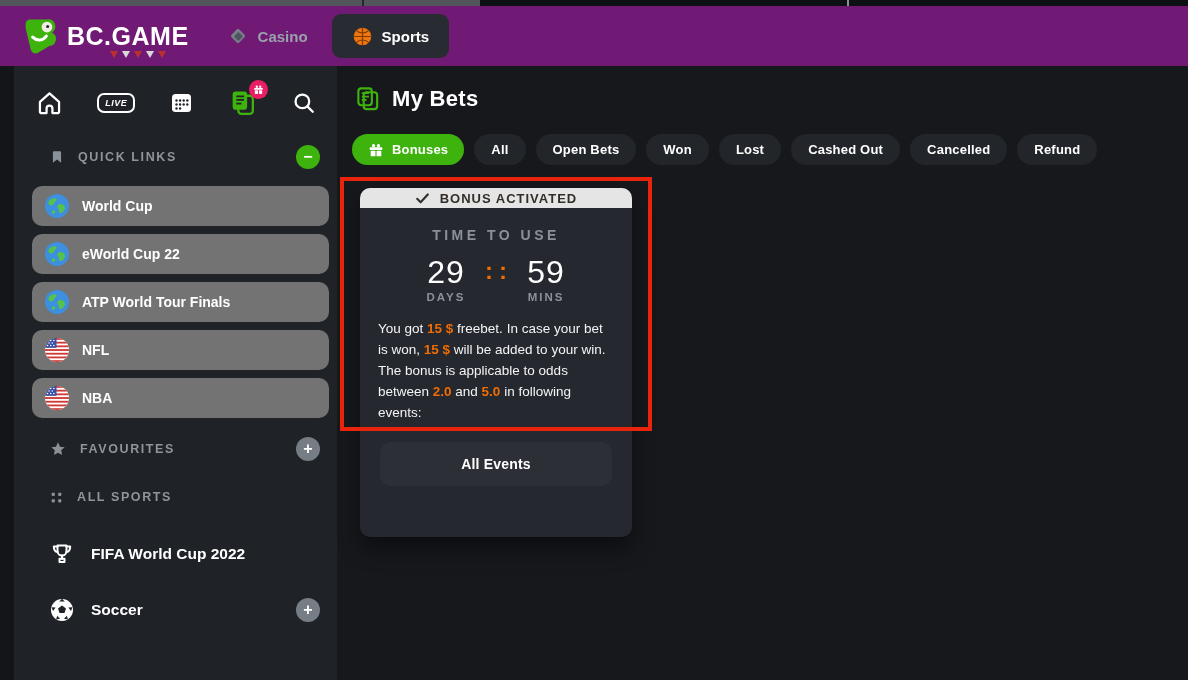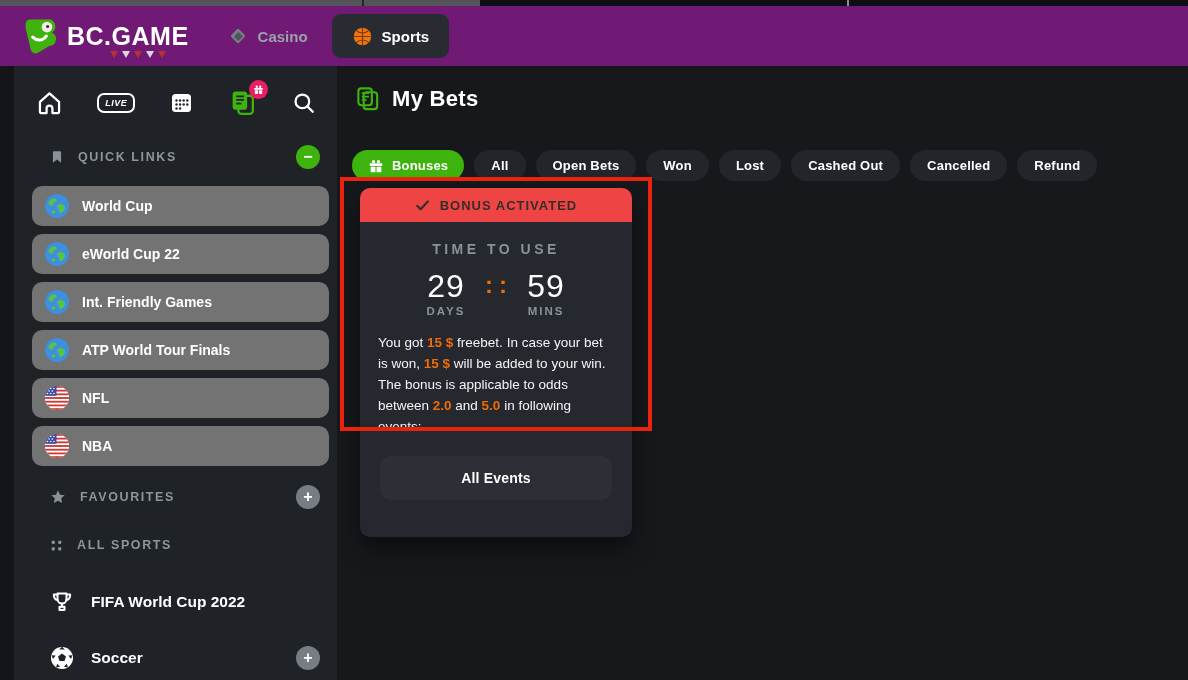--- a/index.html
+++ b/index.html
@@ -86,36 +86,36 @@
   .sport-row .s-icon { margin-right:17px; display:flex; }
   .sport-row .s-label { font-size:15.5px; font-weight:bold; color:#fff; }
   .sport-row .spacer { flex:1; }
   .row-fifa { margin-top:30px; }
   .row-soccer { margin-top:28px; }
 
   
   .title-row { display:flex; align-items:center; gap:11px; margin:18px 0 0 18px; height:30px; }
   .title-row h1 { font-size:22px; font-weight:bold; letter-spacing:.3px; color:#fff; }
 
-  .chips { display:flex; gap:10px; margin:36px 0 0 15px; }
+  .chips { display:flex; gap:10px; margin:20px 0 0 15px; }
   .chip {
     height:31px; border:none; border-radius:16px; background:#22252a; color:#fff;
     font-family:inherit; font-size:13px; font-weight:bold; padding:0 17px; cursor:pointer;
     display:flex; align-items:center; gap:8px; letter-spacing:.2px;
   }
   .chip.active { background:#3eb30d; padding:0 16px; }
 
   
   .bonus-card {
     position:absolute; left:23px; top:122px; width:272px; height:349px;
     background:#25282e; border-radius:10px;
     box-shadow:0 12px 22px rgba(0,0,0,.45);
   }
   .bonus-head {
-    height:34px; background:#ef4444; border-radius:10px 10px 0 0;
+    height:20px; background:#e5e5e5; border-radius:10px 10px 0 0;
     display:flex; align-items:center; justify-content:center; gap:10px;
   }
   .bonus-head .bh-label { color:#332f28; font-size:13px; font-weight:bold; letter-spacing:1px; }
   .timer-title { margin-top:19px; text-align:center; color:#8b9198; font-size:14px; font-weight:bold; letter-spacing:3.5px; }
   .timer { display:flex; justify-content:center; margin-top:12px; }
   .t-col { width:72px; text-align:center; }
   .t-num { font-size:32px; font-weight:500; letter-spacing:1px; color:#fff; line-height:34px; }
   .t-label { margin-top:2px; font-size:11.5px; font-weight:bold; letter-spacing:2px; color:#8b9198; }
   .t-colon { width:14px; text-align:center; color:#f06c04; font-size:24px; font-weight:bold; line-height:32px; }
   .desc {
@@ -259,31 +259,20 @@
       <div class="quick-item">
         <span class="round-ic">
           <svg width="24" height="24" viewBox="0 0 24 24">
               <circle cx="12" cy="12" r="12" fill="#3d8fe0"></circle>
               <path d="M3.5 8c2-3.5 5.5-4.5 7.5-3.3 1.2.7.5 2.2-1 3.2-2.2 1.4-1 3.1-3.2 3.6-2 .4-4-1.5-3.3-3.5z" fill="#57c24a"></path>
               <path d="M13.5 10.5c2-1.2 5.3-.2 6.3 2 .9 2.1-1 5.2-3.1 6.2-1.8.9-3.2-.5-2.7-2.1.5-1.4-1-1.7-1.5-3.1-.5-1.4 0-2.4 1-3z" fill="#57c24a"></path>
               <path d="M7.8 16.6c1.3-.7 2.7.2 2.4 1.6-.3 1.3-2 2.1-3 1.4-.9-.7-.6-2.4.6-3z" fill="#57c24a"></path>
             </svg>
         </span>
         <span class="q-label">eWorld Cup 22</span>
-      </div>
-      <div class="quick-item">
-        <span class="round-ic">
-          <svg width="24" height="24" viewBox="0 0 24 24">
-              <circle cx="12" cy="12" r="12" fill="#3d8fe0"></circle>
-              <path d="M3.5 8c2-3.5 5.5-4.5 7.5-3.3 1.2.7.5 2.2-1 3.2-2.2 1.4-1 3.1-3.2 3.6-2 .4-4-1.5-3.3-3.5z" fill="#57c24a"></path>
-              <path d="M13.5 10.5c2-1.2 5.3-.2 6.3 2 .9 2.1-1 5.2-3.1 6.2-1.8.9-3.2-.5-2.7-2.1.5-1.4-1-1.7-1.5-3.1-.5-1.4 0-2.4 1-3z" fill="#57c24a"></path>
-              <path d="M7.8 16.6c1.3-.7 2.7.2 2.4 1.6-.3 1.3-2 2.1-3 1.4-.9-.7-.6-2.4.6-3z" fill="#57c24a"></path>
-            </svg>
-        </span>
-        <span class="q-label">Int. Friendly Games</span>
       </div>
       <div class="quick-item">
         <span class="round-ic">
           <svg width="24" height="24" viewBox="0 0 24 24">
               <circle cx="12" cy="12" r="12" fill="#3d8fe0"></circle>
               <path d="M3.5 8c2-3.5 5.5-4.5 7.5-3.3 1.2.7.5 2.2-1 3.2-2.2 1.4-1 3.1-3.2 3.6-2 .4-4-1.5-3.3-3.5z" fill="#57c24a"></path>
               <path d="M13.5 10.5c2-1.2 5.3-.2 6.3 2 .9 2.1-1 5.2-3.1 6.2-1.8.9-3.2-.5-2.7-2.1.5-1.4-1-1.7-1.5-3.1-.5-1.4 0-2.4 1-3z" fill="#57c24a"></path>
               <path d="M7.8 16.6c1.3-.7 2.7.2 2.4 1.6-.3 1.3-2 2.1-3 1.4-.9-.7-.6-2.4.6-3z" fill="#57c24a"></path>
             </svg>
         </span>

